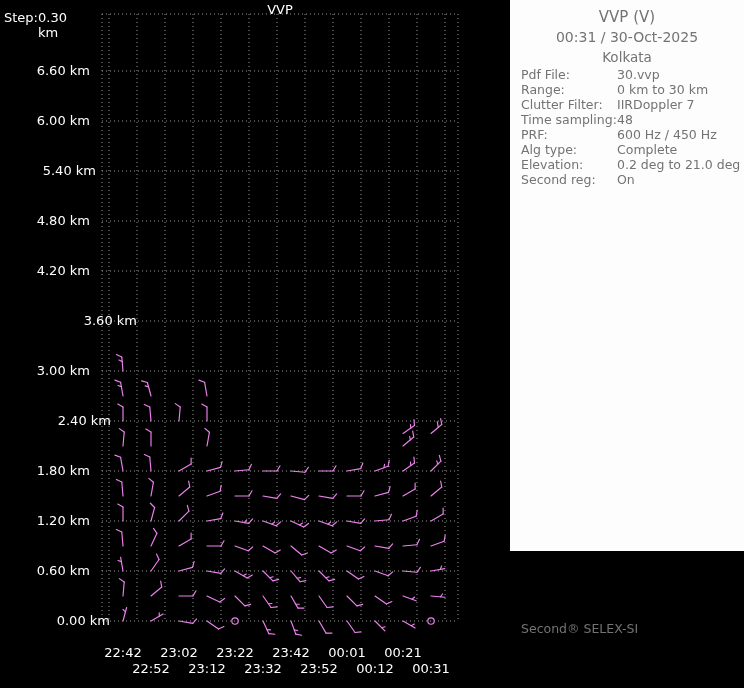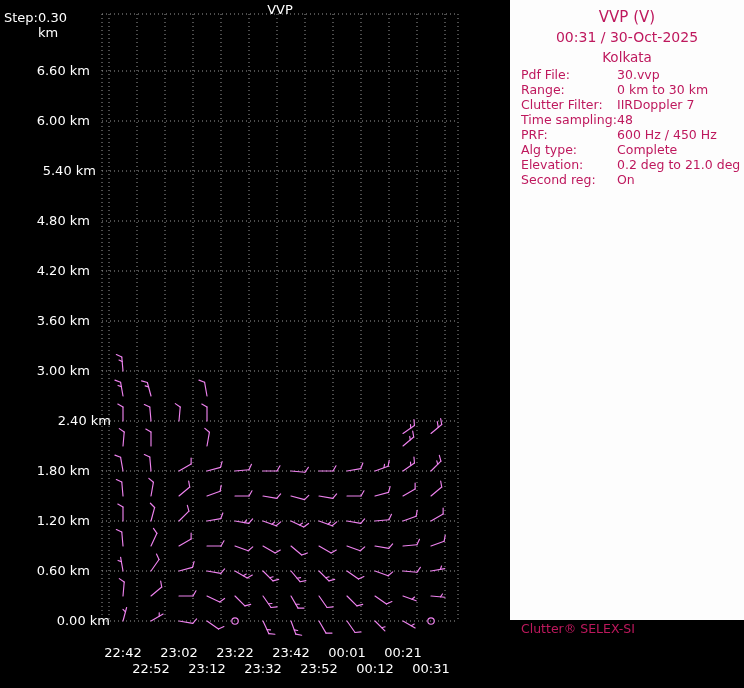--- a/index.html
+++ b/index.html
@@ -9,21 +9,21 @@
   .chart-region{position:absolute;left:0;top:0;width:466px;height:688px;background:#000;color:#fff;}
   #plot-svg{position:absolute;left:0;top:0;}
   .plot-title{position:absolute;left:102px;top:2px;width:356px;text-align:center;font-size:13px;}
   .step-row{position:absolute;left:4px;top:10px;width:86px;display:flex;justify-content:space-between;font-size:13px;}
   .y-label{position:absolute;left:0;width:90px;text-align:right;font-size:13px;white-space:nowrap;}
   .x-label{position:absolute;width:48px;text-align:center;font-size:13px;white-space:nowrap;}
   .grid{stroke:#9a9a9a;stroke-width:1;stroke-dasharray:1 3;}
   .barb line{stroke-width:1.15;stroke-linecap:round;}
   .calm{fill:none;stroke-width:1.15;}
   
-  .panel{position:absolute;left:510px;top:0;width:234px;height:620px;background:#fdfdfd;color:#be185d;}
+  .panel{position:absolute;left:510px;top:0;width:234px;height:551px;background:#fdfdfd;color:#737373;}
   .panel-title{margin-top:8px;text-align:center;font-size:15px;}
   .panel-datetime{margin-top:3px;text-align:center;font-size:14px;}
   .panel-site{margin-top:4px;text-align:center;font-size:13.5px;}
   .panel-fields{position:absolute;left:0;top:67px;width:234px;}
   .field-row{position:relative;height:15px;font-size:12.5px;line-height:15px;}
   .field-label{position:absolute;left:11px;white-space:nowrap;}
   .field-value{position:absolute;left:107px;white-space:nowrap;}
   .panel-footer{position:absolute;left:11px;top:621px;font-size:12.5px;}
 </style>
 </head>
@@ -473,21 +473,21 @@
     <div class="step-row">
       <span>Step:</span>
       <span>0.30 km</span>
     </div>
     <div id="y-labels">
         <div class="y-label" style="top: 63px;">6.60 km</div>
         <div class="y-label" style="top: 113px;">6.00 km</div>
         <div class="y-label" style="top: 163px; margin-left: 6px;">5.40 km</div>
         <div class="y-label" style="top: 213px;">4.80 km</div>
         <div class="y-label" style="top: 263px;">4.20 km</div>
-        <div class="y-label" style="top: 313px;">3.60 km</div>
+        <div class="y-label" style="top: 313px; margin-left: 47px;">3.60 km</div>
         <div class="y-label" style="top: 363px;">3.00 km</div>
         <div class="y-label" style="top: 413px; padding-left: 21px;">2.40 km</div>
         <div class="y-label" style="top: 463px;">1.80 km</div>
         <div class="y-label" style="top: 513px;">1.20 km</div>
         <div class="y-label" style="top: 563px;">0.60 km</div>
         <div class="y-label" style="top: 613px; padding-left: 20px;">0.00 km</div>
       </div>
     <div id="x-labels">
         <div class="x-label" style="left: 99px; top: 645px;">22:42</div>
         <div class="x-label" style="left: 127px; top: 661px;">22:52</div>
@@ -535,16 +535,16 @@
         </div>
         <div class="field-row">
           <span class="field-label">Elevation:</span>
           <span class="field-value">0.2 deg to 21.0 deg</span>
         </div>
         <div class="field-row">
           <span class="field-label">Second reg:</span>
           <span class="field-value">On</span>
         </div>
       </div>
-    <div class="panel-footer">Clutter® SELEX-SI</div>
+    <div class="panel-footer">Second® SELEX-SI</div>
   </div>
 
 </div>
 
 </body></html>

